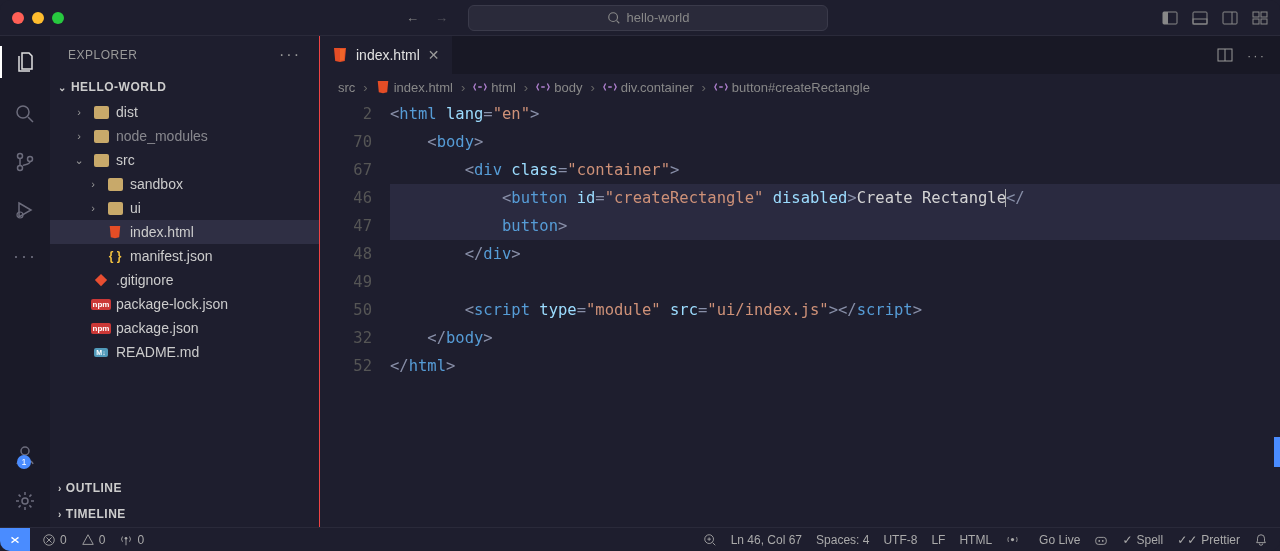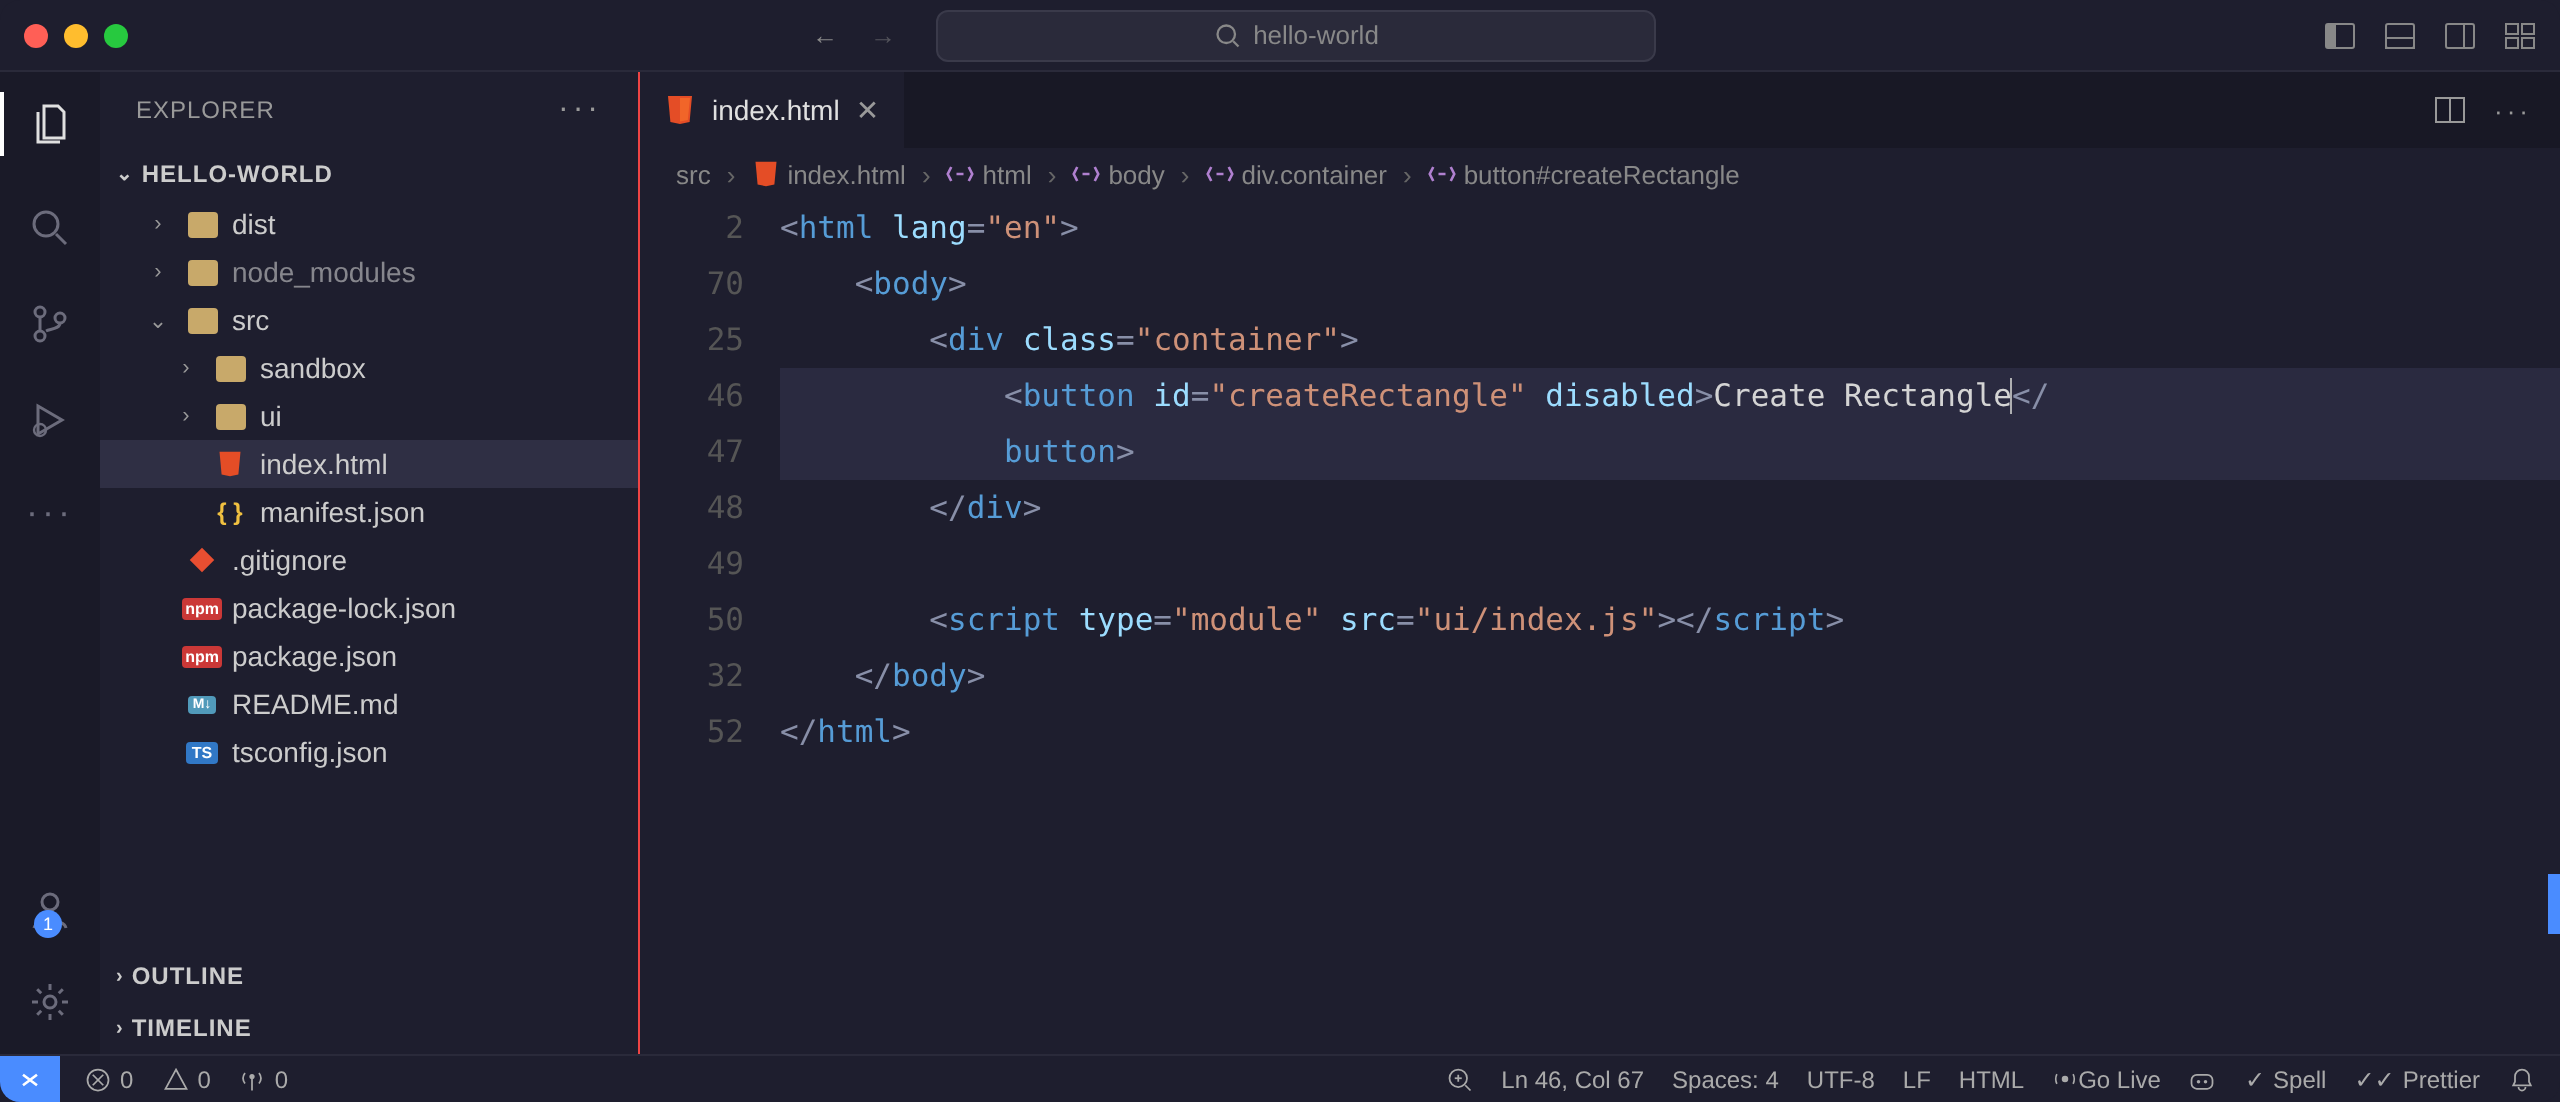--- a/index.html
+++ b/index.html
@@ -225,27 +225,20 @@
             </span>
             <span>package.json</span>
           </div>
           <div class="tree-item" style="padding-left: 22px;">
             <span class="chev"></span>
             <span class="icon">
               <span style="background:#519aba;color:#fff;font-size:7px;font-weight:bold;padding:1px 2px;border-radius:2px;">M↓</span>
             </span>
             <span>README.md</span>
           </div>
-          <div class="tree-item" style="padding-left: 22px;">
-            <span class="chev"></span>
-            <span class="icon">
-              <span style="background:#3178c6;color:#fff;font-size:8px;font-weight:bold;padding:1px 3px;border-radius:2px;">TS</span>
-            </span>
-            <span>tsconfig.json</span>
-          </div>
         </div>
       <div class="section-header">
         <span style="font-size:10px;">›</span>
         <span>OUTLINE</span>
       </div>
       <div class="section-header">
         <span style="font-size:10px;">›</span>
         <span>TIMELINE</span>
       </div>
     </div>
@@ -290,21 +283,21 @@
           <span class="sep">›</span>
           <span class="crumb"><svg width="14" height="14" viewBox="0 0 16 16">
               <path d="M3 4l-2 4 2 4M13 4l2 4-2 4M6 8h4" stroke="#b080d0" fill="none" stroke-width="1.5"></path>
             </svg> button#createRectangle</span>
         </div>
 
       <div class="editor">
         <div class="gutter" id="gutter">
             <div class="line">2</div>
             <div class="line">70</div>
-            <div class="line">25</div>
+            <div class="line">67</div>
             <div class="line">46</div>
             <div class="line"></div>
             <div class="line">47</div>
             <div class="line">48</div>
             <div class="line">49</div>
             <div class="line">50</div>
             <div class="line">32</div>
             <div class="line">52</div>
           </div>
         <div class="code" id="code"><div class="line"><span class="p">&lt;</span><span class="t">html</span> <span class="a">lang</span><span class="p">=</span><span class="s">"en"</span><span class="p">&gt;</span></div><div class="line">    <span class="p">&lt;</span><span class="t">body</span><span class="p">&gt;</span></div><div class="line">        <span class="p">&lt;</span><span class="t">div</span> <span class="a">class</span><span class="p">=</span><span class="s">"container"</span><span class="p">&gt;</span></div><div class="line hl">            <span class="p">&lt;</span><span class="t">button</span> <span class="a">id</span><span class="p">=</span><span class="s">"createRectangle"</span> <span class="a">disabled</span><span class="p">&gt;</span><span class="txt underline">Create Rectangle</span><span class="cursor"></span><span class="p">&lt;/</span></div><div class="line hl">            <span class="t">button</span><span class="p">&gt;</span></div><div class="line">        <span class="p">&lt;/</span><span class="t">div</span><span class="p">&gt;</span></div><div class="line"></div><div class="line">        <span class="p">&lt;</span><span class="t">script</span> <span class="a">type</span><span class="p">=</span><span class="s">"module"</span> <span class="a">src</span><span class="p">=</span><span class="s underline">"ui/index.js"</span><span class="p">&gt;&lt;/</span><span class="t">script</span><span class="p">&gt;</span></div><div class="line">    <span class="p">&lt;/</span><span class="t">body</span><span class="p">&gt;</span></div><div class="line"><span class="p">&lt;/</span><span class="t">html</span><span class="p">&gt;</span></div><div class="line"></div></div>
@@ -351,21 +344,21 @@
             <line x1="5" y1="7" x2="9" y2="7" stroke="#aaa"></line>
             <line x1="7" y1="5" x2="7" y2="9" stroke="#aaa"></line>
             <line x1="11" y1="11" x2="14" y2="14" stroke="#aaa"></line>
           </svg>
         </span>
       <span>Ln 46, Col 67</span>
       <span>Spaces: 4</span>
       <span>UTF-8</span>
       <span>LF</span>
       <span>HTML</span>
-      <span style="display:inline-flex;align-items:center;gap:0;">
+      <span style="display:inline-flex;align-items:center;gap:20px;">
         <svg width="13" height="13" viewBox="0 0 16 16">
             <circle cx="8" cy="8" r="2" fill="#aaa"></circle>
             <path d="M3 5a7 7 0 0 0 0 6M13 5a7 7 0 0 1 0 6" stroke="#aaa" fill="none"></path>
           </svg>
         <span>Go Live</span>
       </span>
       <span>
           <svg width="14" height="14" viewBox="0 0 16 16">
             <rect x="2" y="5" width="12" height="8" rx="3" stroke="#aaa" fill="none"></rect>
             <circle cx="6" cy="9" r="1" fill="#aaa"></circle>

